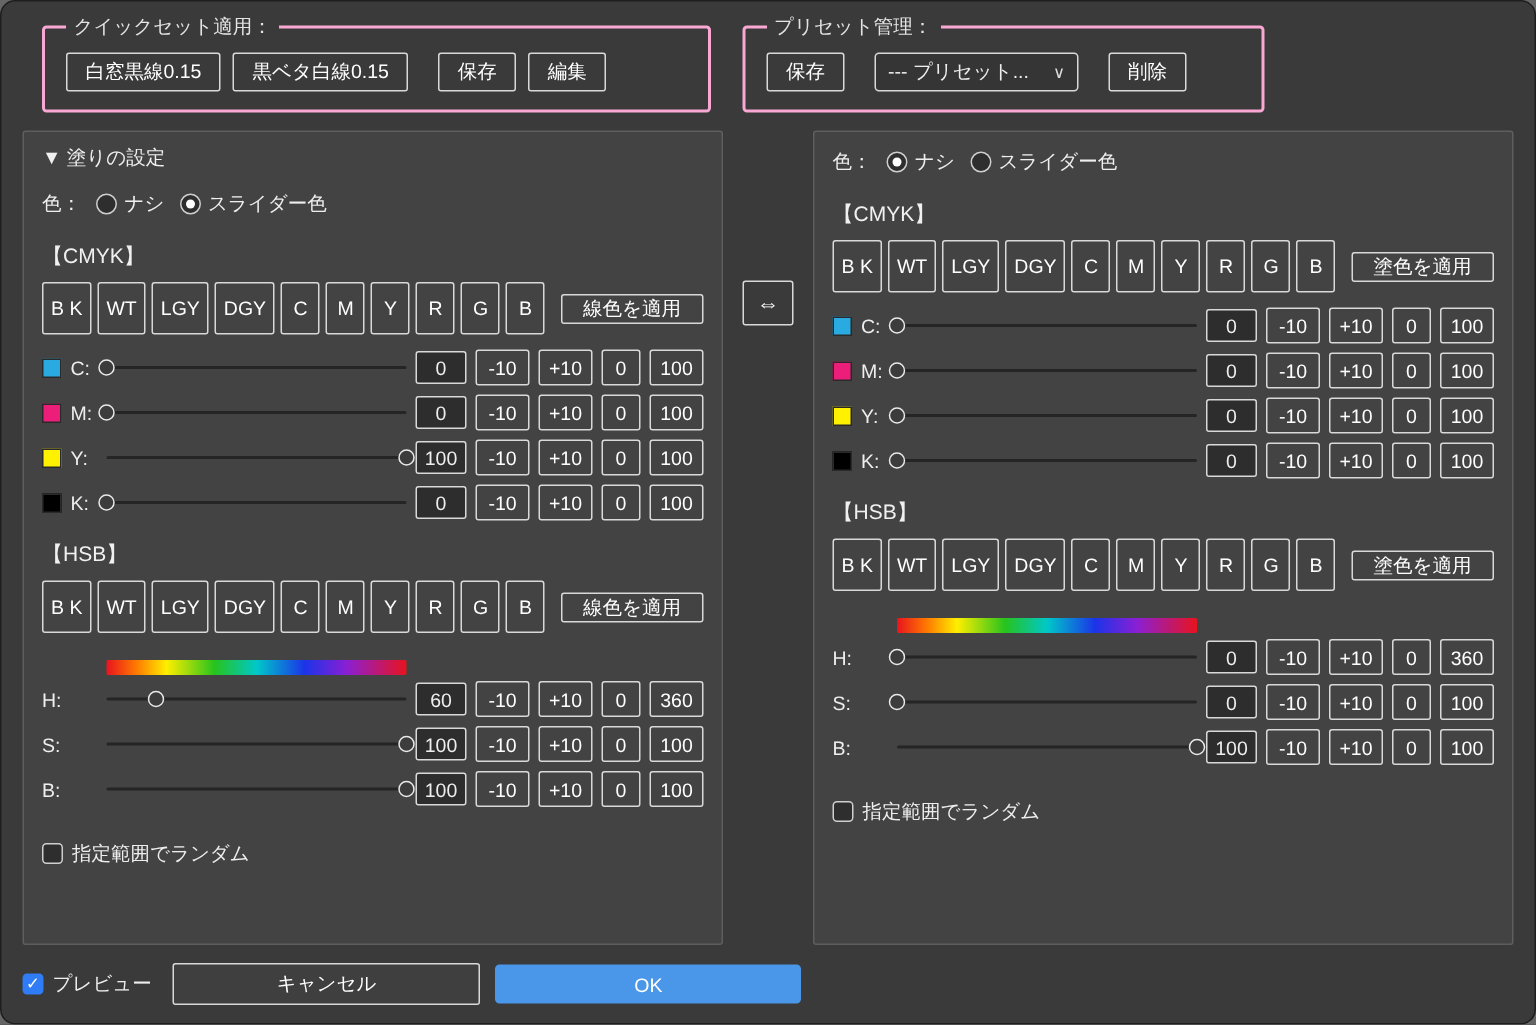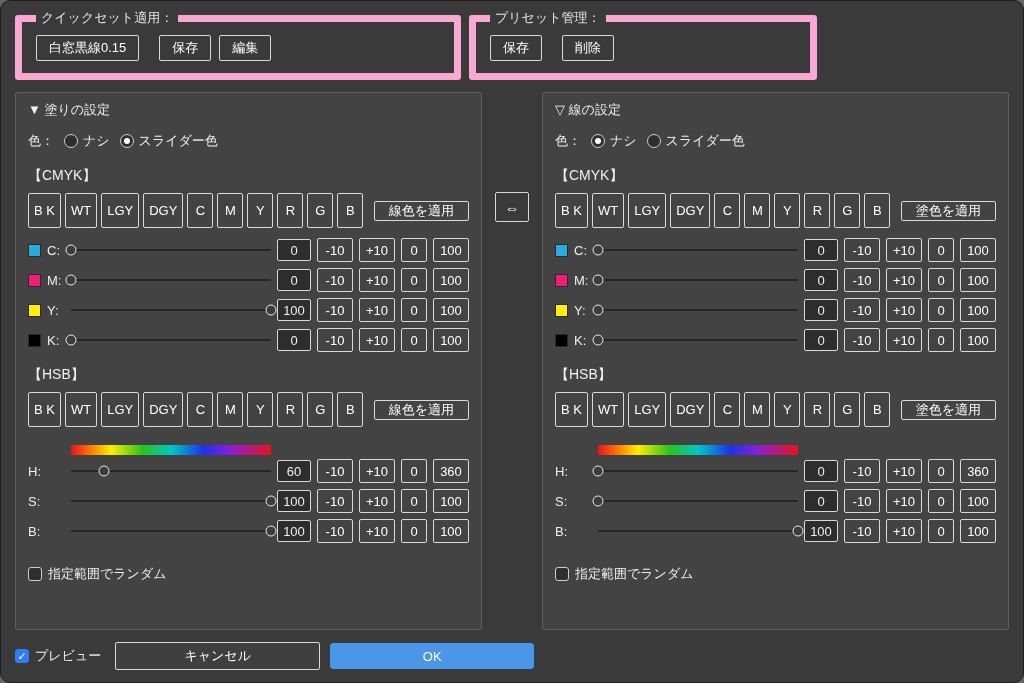--- a/index.html
+++ b/index.html
@@ -7,21 +7,21 @@
   body { font-family:"Liberation Sans","DejaVu Sans",sans-serif; }
   .window { width:1024px; height:683px; background:#3a3a3a; border-radius:10px; overflow:hidden;
             border:1px solid #1e1e1e; display:flex; flex-direction:column; margin:0 auto; }
   .titlebar { height:28px; flex:none; background:#f1f1f1; border-bottom:1px solid #c9c9c9;
               display:flex; align-items:center; justify-content:center; }
   .titlebar span { font-size:13px; font-weight:bold; color:#3a3a3a; }
   .bodyarea { flex:1; padding:8px 14px 12px; display:flex; flex-direction:column; color:#eee; font-size:13px; }
 
   
   .top-row { display:flex; gap:8px; margin-bottom:12px; flex:none; }
-  fieldset.group { border:7px solid #f9a8d4; border-radius:3px; padding:8px 14px 12px; }
+  fieldset.group { border:2px solid #f9a8d4; border-radius:3px; padding:8px 14px 12px;margin-left:13px; }
   fieldset.group legend { padding:0 5px; font-size:13px; color:#e4e4e4; }
   .group-inner { display:flex; align-items:center; gap:8px; }
   .btn { background:transparent; border:1px solid #d9d9d9; color:#fff; font-size:13px; height:26px;
          border-radius:2px; padding:0 12px; font-family:inherit; white-space:nowrap; cursor:pointer; }
   .q1 { width:446px; }
   .q2 { width:348px; }
   .ml12 { margin-left:12px; }
   .dropdown { width:136px; height:26px; border:1px solid #d9d9d9; border-radius:3px; background:#353535;
               display:flex; align-items:center; justify-content:space-between; padding:0 8px; cursor:pointer; }
   .dropdown .chev { font-size:11px; color:#ddd; }
@@ -82,28 +82,33 @@
 
 <div class="window">
 
   <div class="bodyarea">
 
     <div class="top-row">
       <fieldset class="group q1">
         <legend>クイックセット適用：</legend>
         <div class="group-inner">
           <button class="btn">白窓黒線0.15</button>
+          <button class="btn">黒ベタ白線0.15</button>
           <button class="btn ml12">保存</button>
           <button class="btn">編集</button>
         </div>
       </fieldset>
       <fieldset class="group q2">
         <legend>プリセット管理：</legend>
         <div class="group-inner">
           <button class="btn">保存</button>
+          <div class="dropdown ml12">
+            <span>--- プリセット...</span>
+            <span class="chev">∨</span>
+          </div>
           <button class="btn ml12">削除</button>
         </div>
       </fieldset>
     </div>
 
     <div class="panels">
 
       <div class="panel">
         <div class="panel-title">▼ 塗りの設定</div>
 
@@ -244,21 +249,20 @@
           <span class="cb"></span>
           <span>指定範囲でランダム</span>
         </label>
       </div>
 
       <div class="midcol">
         <button class="btn swapbtn">⇔</button>
       </div>
 
       <div class="panel">
-        <div class="panel-title">▽ 線の設定</div>
 
         <div class="color-row">
           <span>色：</span>
           <label class="radio">
             <span class="rb on"></span>
             <span>ナシ</span>
           </label>
           <label class="radio">
             <span class="rb"></span>
             <span>スライダー色</span>

